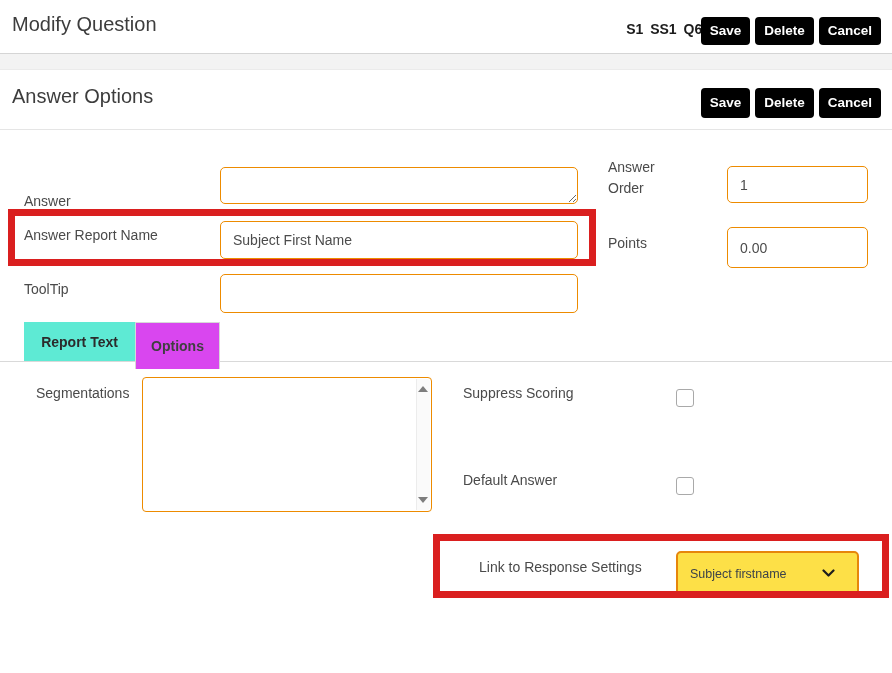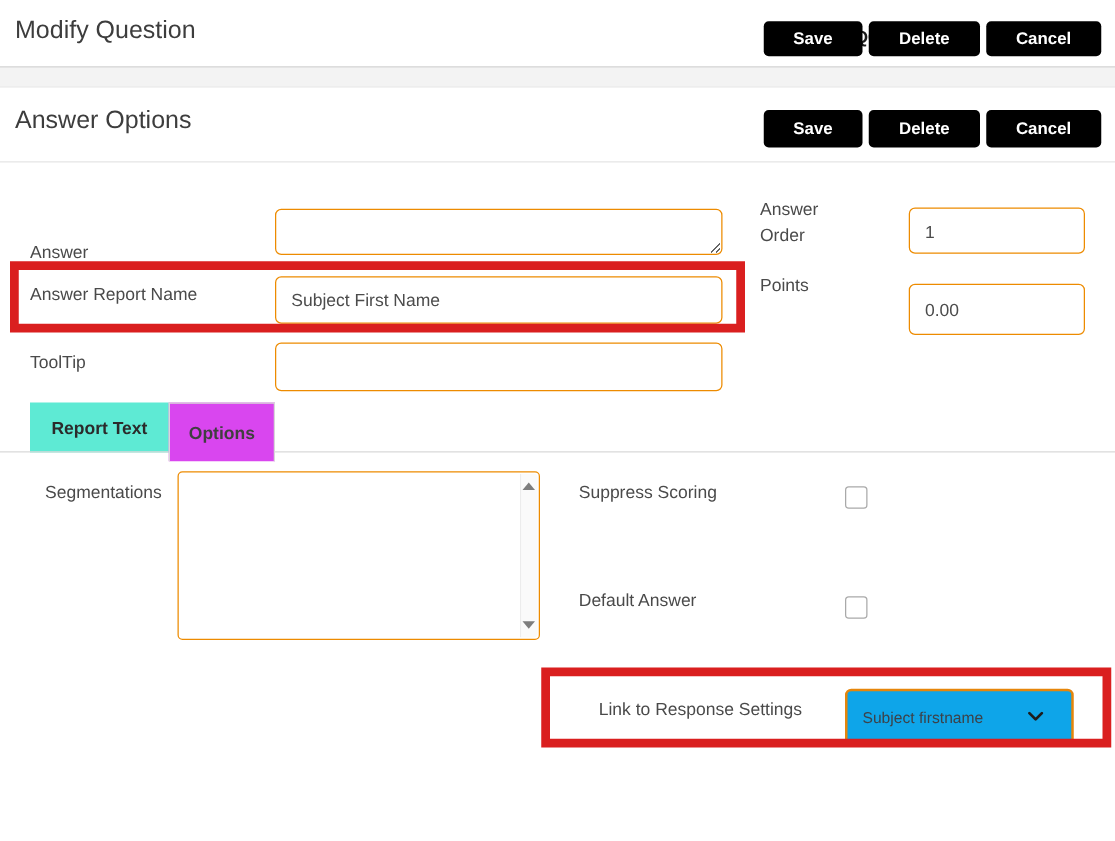--- a/index.html
+++ b/index.html
@@ -8,21 +8,21 @@
     font-family:"Liberation Sans",sans-serif;overflow:hidden;
   }
   .abs{position:absolute;}
   
   .page-title{font-size:20px;color:#3d3d3d;}
   .qref{font-size:14px;font-weight:bold;color:#1b1b1b;word-spacing:3px;}
   
   .btn-row{position:absolute;display:flex;gap:5px;}
   .btn{
     background:#000;color:#fff;font-weight:bold;font-size:13.5px;
-    border:none;border-radius:4px;padding:0 24px;height:28px;line-height:28px;
+    border:none;border-radius:4px;padding:0 9px;height:28px;line-height:28px;
     font-family:"Liberation Sans",sans-serif;cursor:pointer;
   }
   .btn-row.row2 .btn{height:30px;line-height:30px;}
   
   .band{left:0;top:53px;width:892px;height:17px;background:#f3f3f3;
     border-top:1px solid #d5d5d5;border-bottom:1px solid #ebebeb;box-sizing:border-box;}
   .hdr2-divider{left:0;top:129px;width:892px;border-top:1px solid #e5e5e5;}
   .tab-divider{left:0;top:361px;width:892px;border-top:1px solid #d9d9d9;z-index:1;}
   
   .lbl{font-size:14px;color:#4a4a4a;line-height:21px;}
@@ -59,21 +59,21 @@
     border-left:5px solid transparent;border-right:5px solid transparent;
     border-top:6px solid #7d7d7d;cursor:pointer;}
   
   .cb{
     position:absolute;appearance:none;-webkit-appearance:none;margin:0;
     width:18px;height:18px;border:1px solid #a9a9a9;border-radius:3px;background:#fff;cursor:pointer;
   }
   
   .select{
     position:absolute;left:676px;top:551px;width:183px;height:45px;
-    border:2px solid #e6860b;border-radius:5px;background:#0ea5e9;box-sizing:border-box;
+    border:2px solid #e6860b;border-radius:5px;background:#fde047;box-sizing:border-box;
     display:flex;align-items:center;padding:0 22px 0 12px;cursor:pointer;
   }
   .select .val{font-size:12.5px;color:#3c4249;flex:1;}
   
   .hl{position:absolute;border:7px solid #da1f1f;box-sizing:border-box;z-index:5;pointer-events:none;}
   .hl1{left:8px;top:209px;width:588px;height:57px;}
   .hl2{left:433px;top:534px;width:456px;height:64px;}
 </style>
 </head>
 <body>
@@ -102,21 +102,21 @@
   <textarea class="txt" style="left: 220px; top: 167px; width: 358px; height: 37px;"></textarea>
 
   <div class="abs lbl" style="left:608px;top:157px;width:70px;">Answer Order</div>
   <input class="txt" style="left: 727px; top: 166px; width: 141px; height: 37px;" value="1">
 
   <div class="hl hl1"></div>
 
   <div class="abs lbl" style="left:24px;top:225px;">Answer Report Name</div>
   <input class="txt" style="left: 220px; top: 221px; width: 358px; height: 38px;" value="Subject First Name">
 
-  <div class="abs lbl" style="left:608px;top:218px;">Points</div>
+  <div class="abs lbl" style="left:608px;top:233px;">Points</div>
   <input class="txt" style="left: 727px; top: 227px; width: 141px; height: 41px;" value="0.00">
 
   <div class="abs lbl" style="left:24px;top:279px;">ToolTip</div>
   <input class="txt" style="left: 220px; top: 274px; width: 358px; height: 39px;">
 
   <div class="tab tab-report">Report Text</div>
   <div class="tab tab-options">Options</div>
   <div class="abs tab-divider"></div>
 
   <div class="abs lbl" style="left:36px;top:383px;">Segmentations</div>

